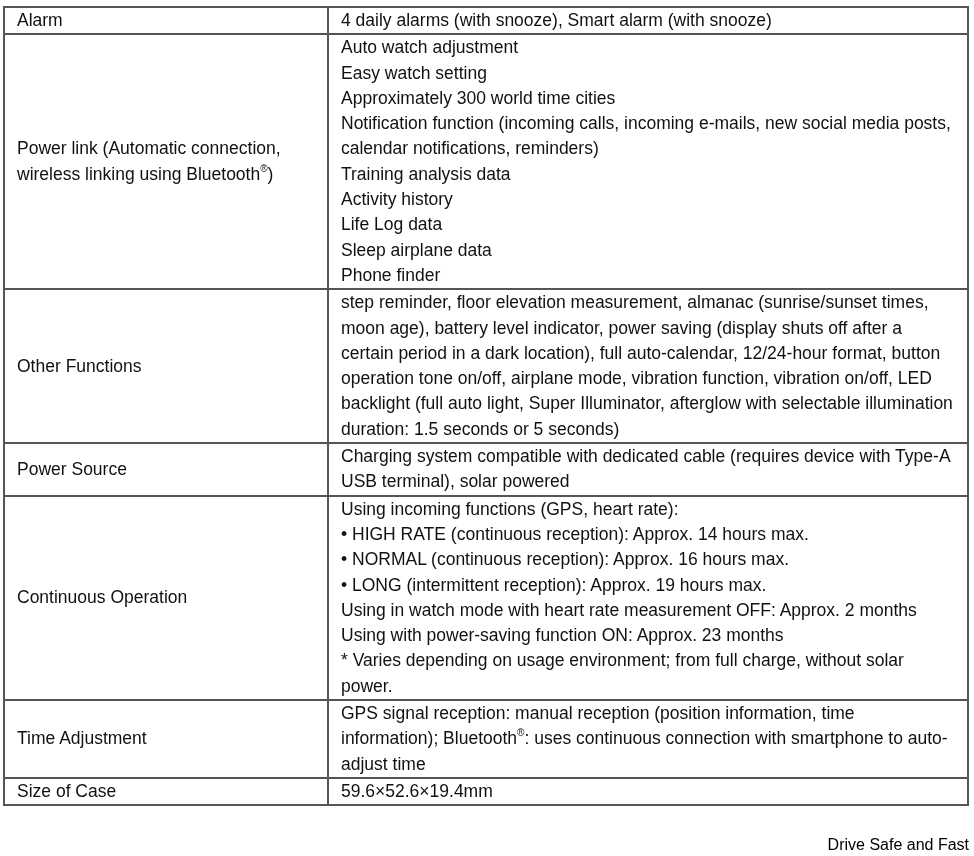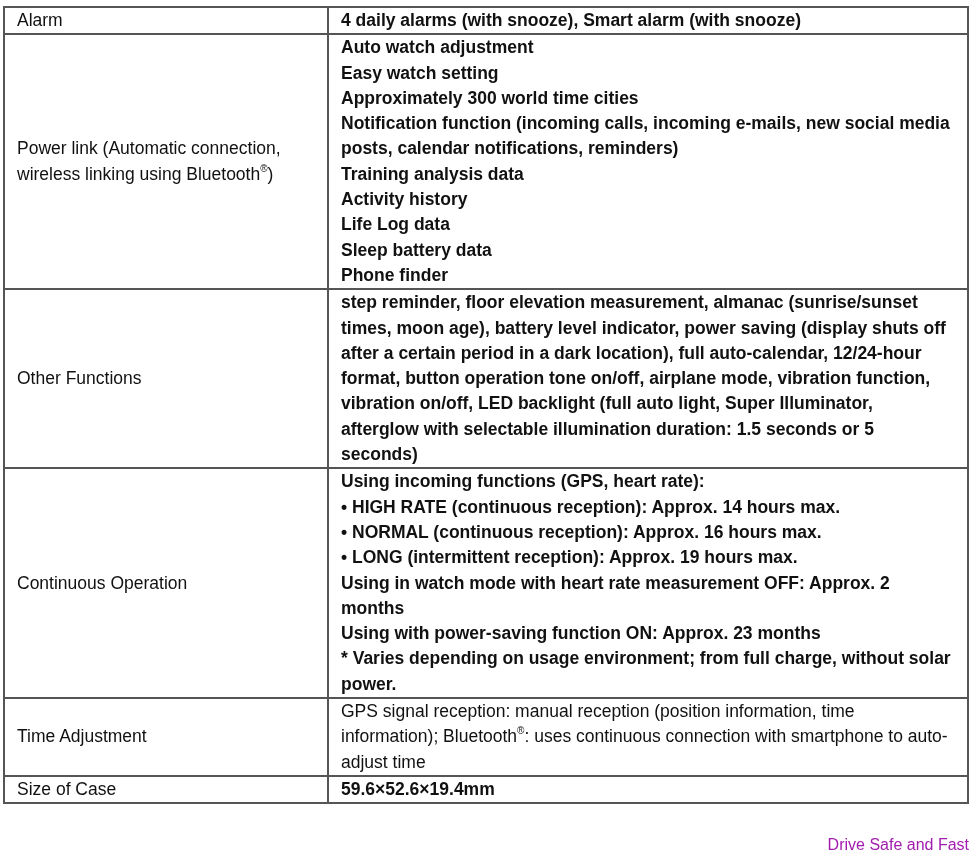--- a/index.html
+++ b/index.html
@@ -4,24 +4,24 @@
 <style>
   html, body { margin: 0; padding: 0; background: #ffffff; }
   body { width: 974px; height: 856px; position: relative; overflow: hidden;
          font-family: "Liberation Sans", sans-serif; color: #111111; }
   table.spec { position: absolute; left: 3px; top: 6px; width: 966px;
                border-collapse: collapse; table-layout: fixed; }
   table.spec td { border: 2px solid #555555; padding: 0 12px; vertical-align: middle;
                   font-size: 17.5px; line-height: 25.3px; }
   td.label { width: 298px; }
   td.value { }
-  .line { display: block; white-space: normal; font-weight: bold; }
+  .line { display: block; white-space: normal; }
   sup { font-size: 10px; line-height: 0; position: relative; top: -1px; }
   .watermark { position: absolute; right: 5px; bottom: 2px; font-size: 16px;
-               color: #a21caf; font-family: "Liberation Sans", sans-serif; margin-left: 24px; }
+               color: #000000; font-family: "Liberation Sans", sans-serif; margin-left: 24px; }
 </style>
 </head>
 <body>
 
 <table class="spec">
   <tbody>
     <tr style="height:27px">
       <td class="label">Alarm</td>
       <td class="value">
         <span class="line">4 daily alarms (with snooze), Smart alarm (with snooze)</span>
@@ -30,28 +30,34 @@
     <tr>
       <td class="label"><span>Power link (Automatic connection, wireless linking using Bluetooth</span><sup>®</sup><span>)</span></td>
       <td class="value">
         <span class="line">Auto watch adjustment</span>
         <span class="line">Easy watch setting</span>
         <span class="line">Approximately 300 world time cities</span>
         <span class="line">Notification function (incoming calls, incoming e-mails, new social media posts, calendar notifications, reminders)</span>
         <span class="line">Training analysis data</span>
         <span class="line">Activity history</span>
         <span class="line">Life Log data</span>
-        <span class="line">Sleep battery data</span>
+        <span class="line">Sleep airplane data</span>
         <span class="line">Phone finder</span>
       </td>
     </tr>
     <tr>
       <td class="label">Other Functions</td>
       <td class="value">
         <span class="line">step reminder, floor elevation measurement, almanac (sunrise/sunset times, moon age), battery level indicator, power saving (display shuts off after a certain period in a dark location), full auto-calendar, 12/24-hour format, button operation tone on/off, airplane mode, vibration function, vibration on/off, LED backlight (full auto light, Super Illuminator, afterglow with selectable illumination duration: 1.5 seconds or 5 seconds)</span>
+      </td>
+    </tr>
+    <tr>
+      <td class="label">Power Source</td>
+      <td class="value">
+        <span class="line">Charging system compatible with dedicated cable (requires device with Type-A USB terminal), solar powered</span>
       </td>
     </tr>
     <tr>
       <td class="label">Continuous Operation</td>
       <td class="value">
         <span class="line">Using incoming functions (GPS, heart rate):</span>
         <span class="line">• HIGH RATE (continuous reception): Approx. 14 hours max.</span>
         <span class="line">• NORMAL (continuous reception): Approx. 16 hours max.</span>
         <span class="line">• LONG (intermittent reception): Approx. 19 hours max.</span>
         <span class="line">Using in watch mode with heart rate measurement OFF: Approx. 2 months</span>

